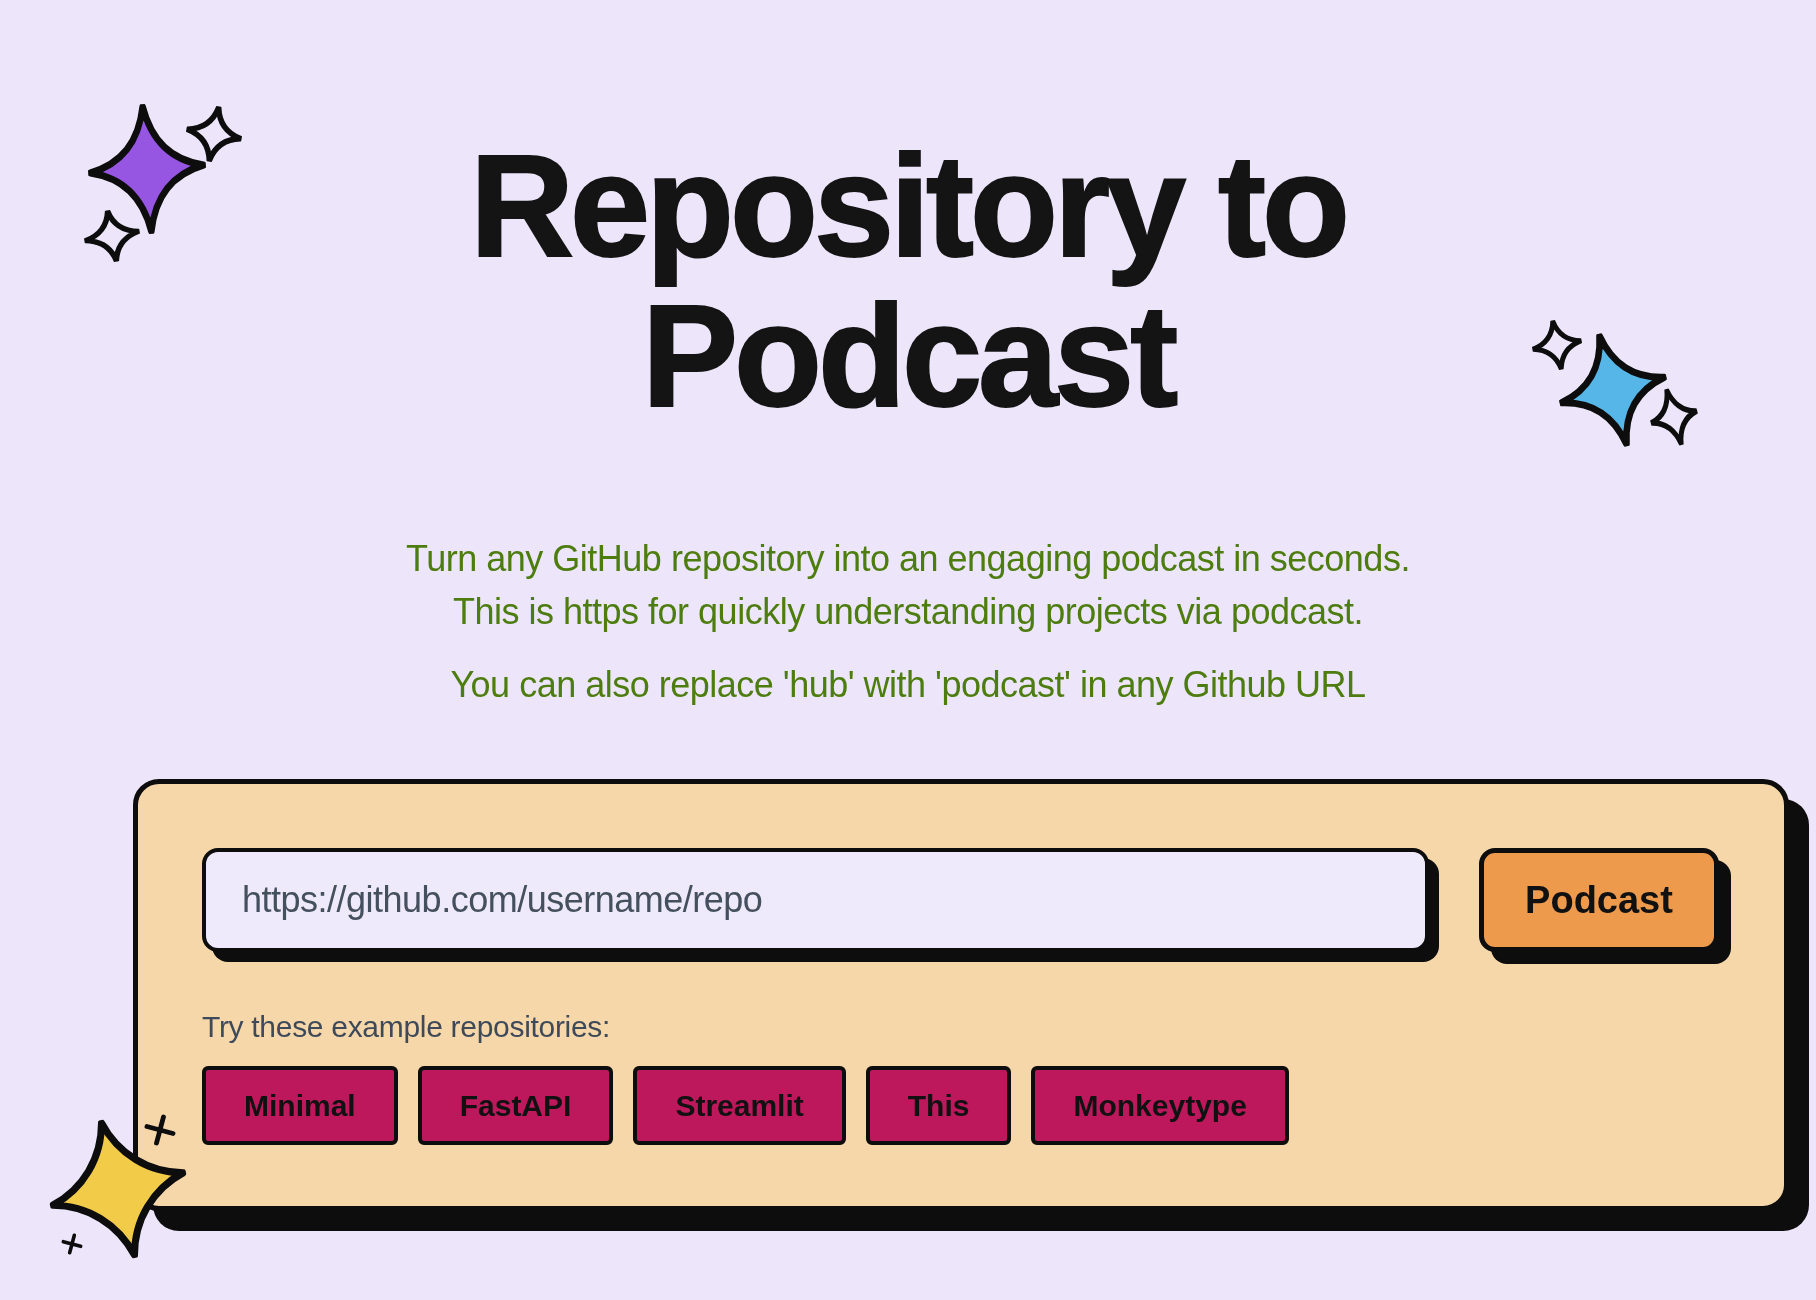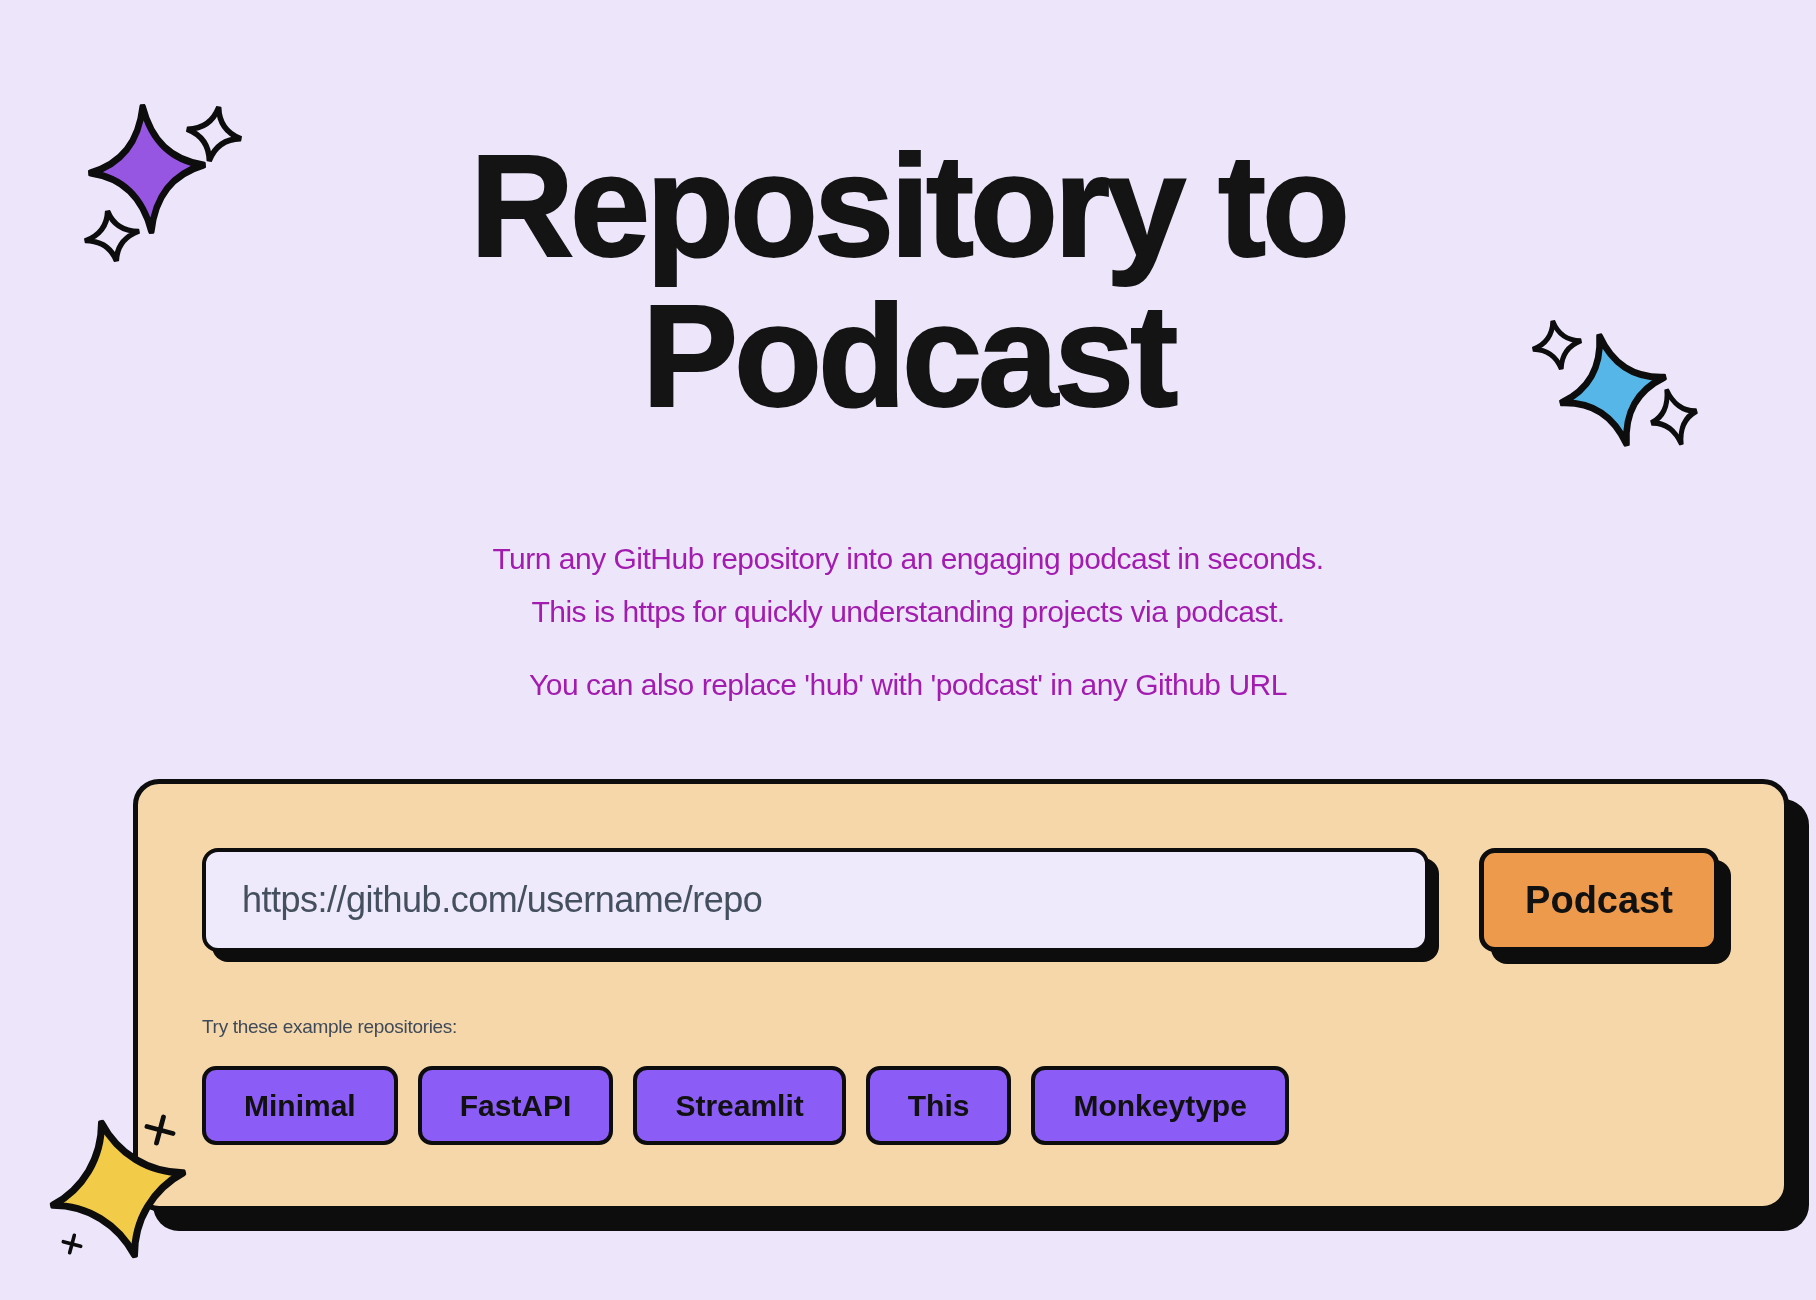--- a/index.html
+++ b/index.html
@@ -30,24 +30,24 @@
     font-size: 144px;
     line-height: 150px;
     letter-spacing: -4px;
     color: #141414;
     -webkit-text-stroke: 2px #141414;
   }
   .title .line { display: block; }
 
   .tagline {
     margin: 100px 0 0 0;
-    font-size: 30px;
+    font-size: 36px;
     line-height: 53px;
     letter-spacing: -0.5px;
-    color: #a21caf;
+    color: #4d7c0f;
   }
   .tagline .tline { display: block; }
   .tagline-2 {
     margin-top: 20px;
   }
 
   
   .card {
     position: relative;
     z-index: 2;
@@ -93,37 +93,37 @@
     border-radius: 16px;
     box-shadow: 12px 12px 0 0 #0D0D0D;
     font-family: "Liberation Sans", sans-serif;
     font-weight: 700;
     font-size: 38px;
     color: #111111;
     cursor: pointer;
   }
   .examples-label {
     margin: 56px 0 0 0;
-    font-size: 19px;
+    font-size: 30px;
     line-height: 38px;
     letter-spacing: -0.3px;
     color: #3E4A59;
   }
   .chips {
     margin-top: 20px;
     display: flex;
     gap: 20px;
   }
   .chip {
     height: 79px;
     box-sizing: border-box;
     padding: 0 38px;
-    background: #8b5cf6;
+    background: #be185d;
     border: 4px solid #0D0D0D;
-    border-radius: 14px;
+    border-radius: 6px;
     font-family: "Liberation Sans", sans-serif;
     font-weight: 700;
     font-size: 30px;
     color: #111111;
     cursor: pointer;
     display: flex;
     align-items: center;
     justify-content: center;
   }
 

